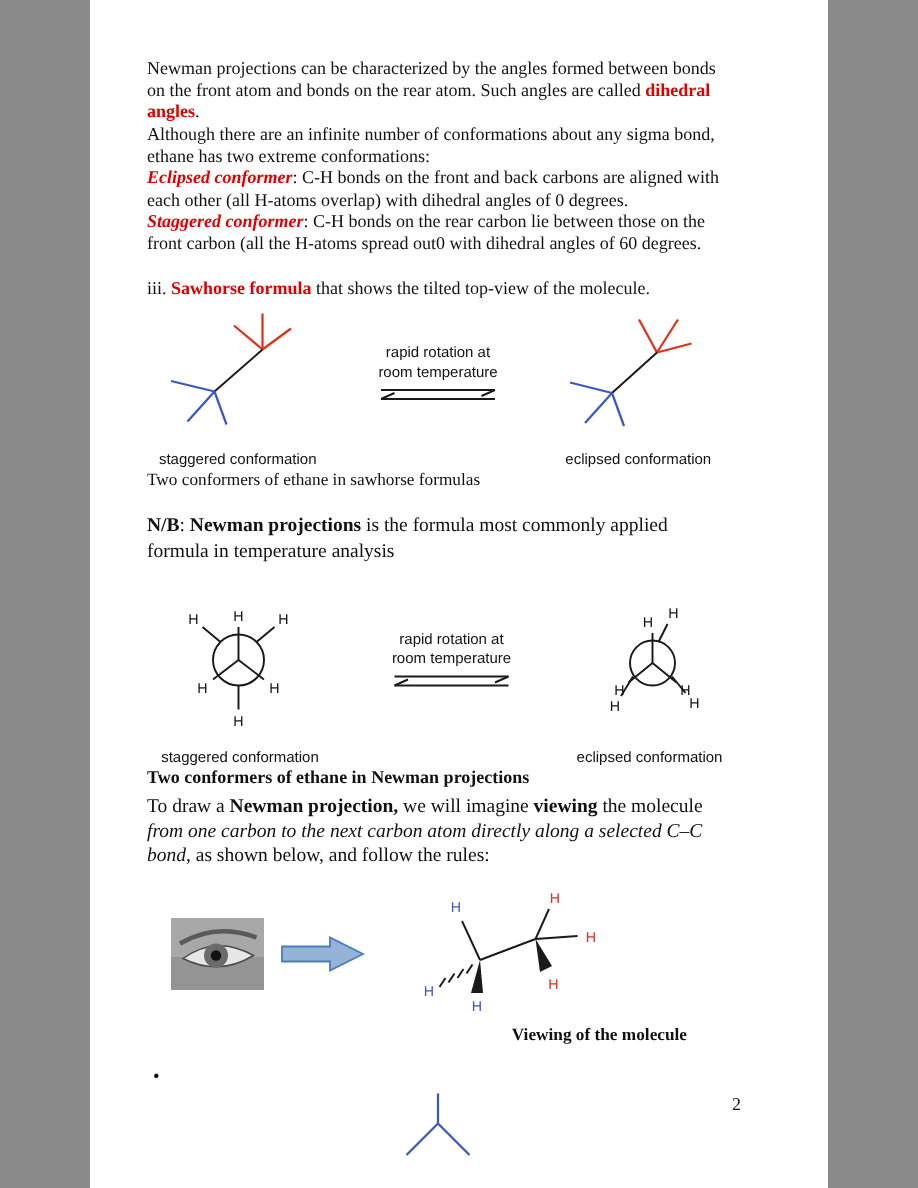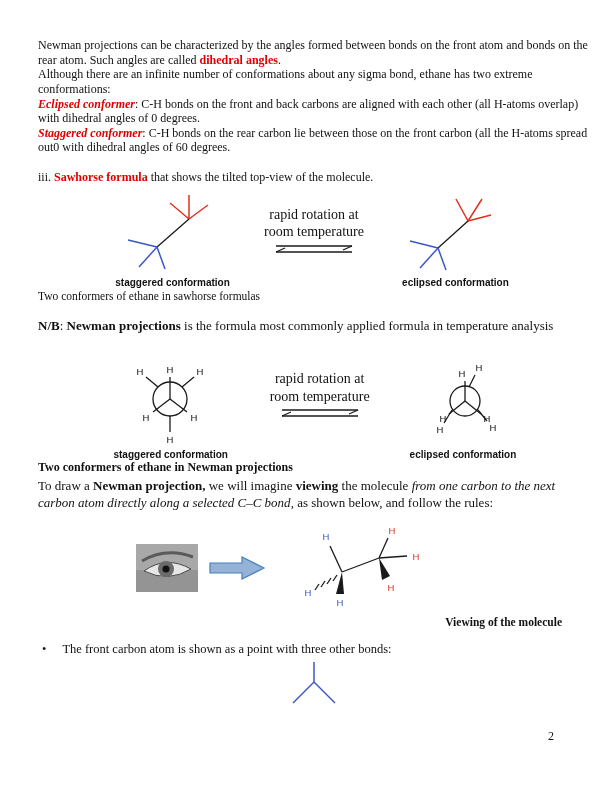--- a/index.html
+++ b/index.html
@@ -7,38 +7,38 @@
     --draw-blue:#3b57c4;
     --draw-red:#e0301e;
     --arrow-fill:#95b3d7;
     --arrow-stroke:#4a7ebb;
     --ink:#1a1a1a;
   }
   *{box-sizing:border-box}
   html,body{margin:0;padding:0}
   body{background:#8a8a8a;display:flex;justify-content:center;align-items:flex-start}
   .page{
-    width:612px;height:792px;background:#ffffff;position:relative;
+    width:492px;height:792px;background:#ffffff;position:relative;
     font-family:"Liberation Serif",serif;color:#111;
-    padding:38px 22px 0 38px;overflow:hidden;
+    padding:38px 66px 0 38px;overflow:hidden;
   }
   .body-text{font-size:12px;line-height:1.22;margin:0}
   .red{color:var(--accent-red)}
   .bold{font-weight:bold}
   .italic{font-style:italic}
   .line{display:block}
   .conformations{}
   .sawhorse-line{margin-top:15px}
 
   .fig-row{display:flex;justify-content:center;align-items:center;gap:34px;margin-top:6px}
   .fig-row.newman{margin-top:8px;gap:40px}
   .fig-col{display:flex;flex-direction:column;align-items:center}
-  .fig-label{font-family:"Liberation Sans",sans-serif;font-weight:bold;font-size:10px;color:#111;margin-top:2px;white-space:nowrap}
+  .fig-label{font-family:"Liberation Sans",sans-serif;font-weight:normal;font-size:10px;color:#111;margin-top:12px;white-space:nowrap}
   .rotation-block{display:flex;flex-direction:column;align-items:center;margin-bottom:16px}
-  .rotation-text{font-family:Liberation Serif, serif;font-size:14px;line-height:1.25;text-align:center;color:#111}
+  .rotation-text{font-family:Liberation Sans, sans-serif;font-size:10px;line-height:1.25;text-align:center;color:#111}
   .fig-caption{text-align:left;font-size:11.5px;margin:2px 0 0}
   .fig-caption.capbold{font-weight:bold;font-size:12px;margin-top:0}
 
   .nb{font-size:13px;line-height:1.27;margin-top:16px}
   .howto-heading{color:var(--accent-red);font-weight:bold;text-decoration:underline;font-size:13.5px;margin:14px 0 0}
   .howto-para{font-size:13px;line-height:1.27;margin-top:3px}
 
   .fig3-row{display:flex;justify-content:center;align-items:center;gap:10px;margin-top:12px;position:relative;left:-28px}
   .fig3-caption{text-align:right;font-weight:bold;font-size:11.5px;margin-top:4px;position:relative;left:-28px}
 
@@ -222,21 +222,20 @@
         <text class="fill-red" x="116" y="10" text-anchor="middle">H</text>
         <text class="fill-red" x="140" y="36" text-anchor="middle">H</text>
         <text class="fill-red" x="115" y="67" text-anchor="middle">H</text>
       </g>
     </svg>
   </div>
   <p class="fig3-caption">Viewing of the molecule</p>
 
   <div class="bullet-row">
     <span class="bullet-char">•</span>
-    <span>The front carbon atom is shown as a point with three other bonds:</span>
   </div>
 
   <div class="y-fig">
     <svg width="64" height="52" viewBox="0 0 64 52">
       <g class="stroke-blue">
         <line x1="32" y1="22" x2="32" y2="2"></line>
         <line x1="32" y1="22" x2="11" y2="43"></line>
         <line x1="32" y1="22" x2="53" y2="43"></line>
       </g>
     </svg>

